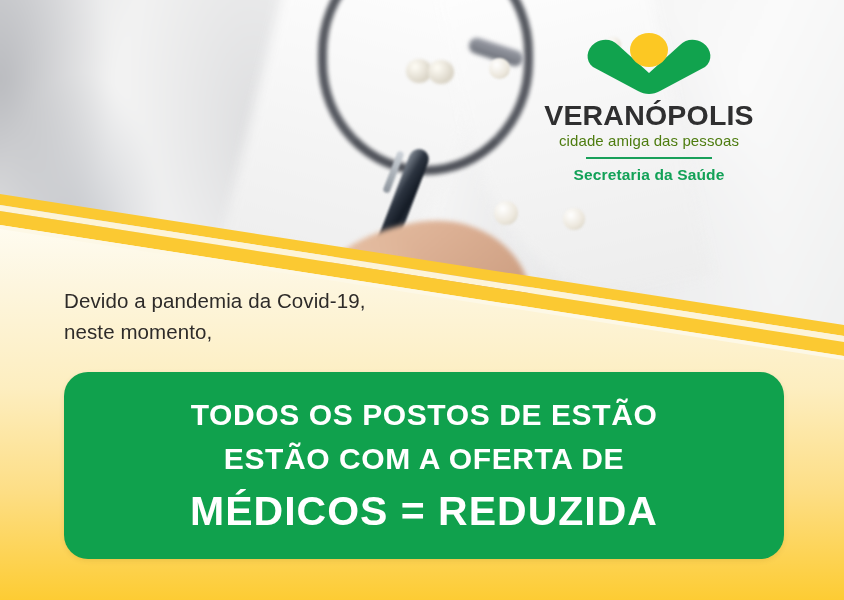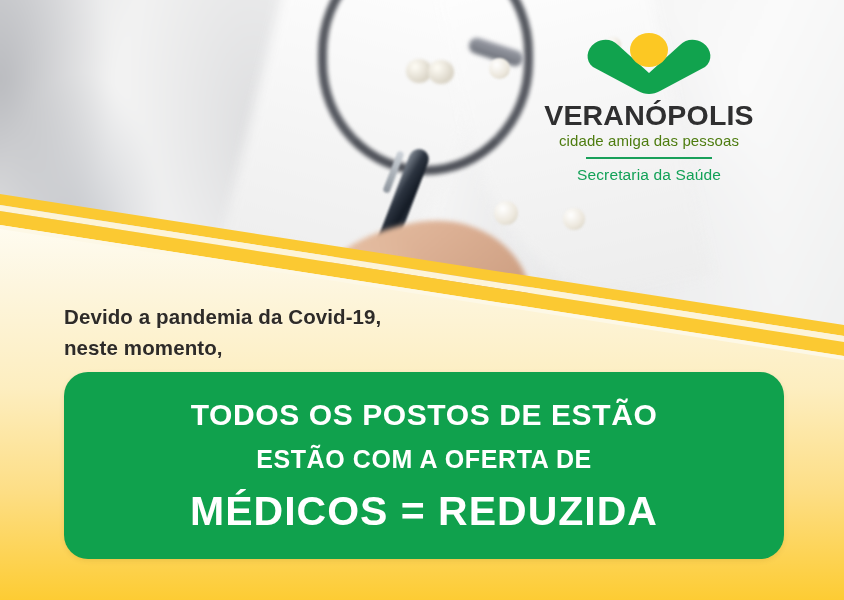--- a/index.html
+++ b/index.html
@@ -124,42 +124,42 @@
   }
 
   
   .body-fill {
     position:absolute; left:0; top:0;
     width:844px; height:600px;
   }
 
   
   .intro {
-    position:absolute; left:64px; top:301px;
-    font-size:20.5px; font-weight:bold; line-height:31px;
+    position:absolute; left:64px; top:285px;
+    font-size:20.5px; font-weight:normal; line-height:31px;
     color:#2e2b28; letter-spacing:.1px;
     text-shadow:0 1px 0 rgba(255,255,255,.35);
     white-space:pre-line;
   }
 
   .greenbox {
     position:absolute; left:64px; top:372px;
     width:720px; height:187px;
     background:#10a14d;
     border-radius:24px;
     box-shadow:0 2px 5px rgba(120,90,10,.12);
     display:flex; flex-direction:column;
     align-items:center; justify-content:center;
   }
   .gline {
     color:#ffffff; font-weight:bold; text-align:center;
     letter-spacing:.6px; white-space:nowrap;
   }
   .gline.l1 { font-size:30px; line-height:44px; }
-  .gline.l2 { font-size:25px; line-height:44px; }
+  .gline.l2 { font-size:30px; line-height:44px; }
   .gline.l3 { font-size:41px; line-height:54px; letter-spacing:1px; margin-top:3px; }
 
   
   .logo {
     position:absolute; left:534px; top:33px;
     width:230px; height:162px;
     text-align:center;
   }
   .logo-mark { position:relative; height:62px; }
   .logo-mark svg { position:absolute; left:50%; top:0; transform:translateX(-50%); }
@@ -169,21 +169,21 @@
     color:#2f2f30; line-height:32px;
   }
   .logo-tag {
     font-size:15px; color:#4d7c0f; line-height:19px; letter-spacing:.1px;
   }
   .logo-rule {
     width:126px; height:2px; background:#19a05a;
     margin:7px auto 6px;
   }
   .logo-dept {
-    font-size:15.5px; font-weight:normal; color:#12a157;
+    font-size:15.5px; font-weight:bold; color:#12a157;
     letter-spacing:.15px; line-height:19px;
   }
 </style>
 </head>
 <body>
 
 <div id="poster">
 
   <div class="photo">
     <div class="photo-bg"></div>

